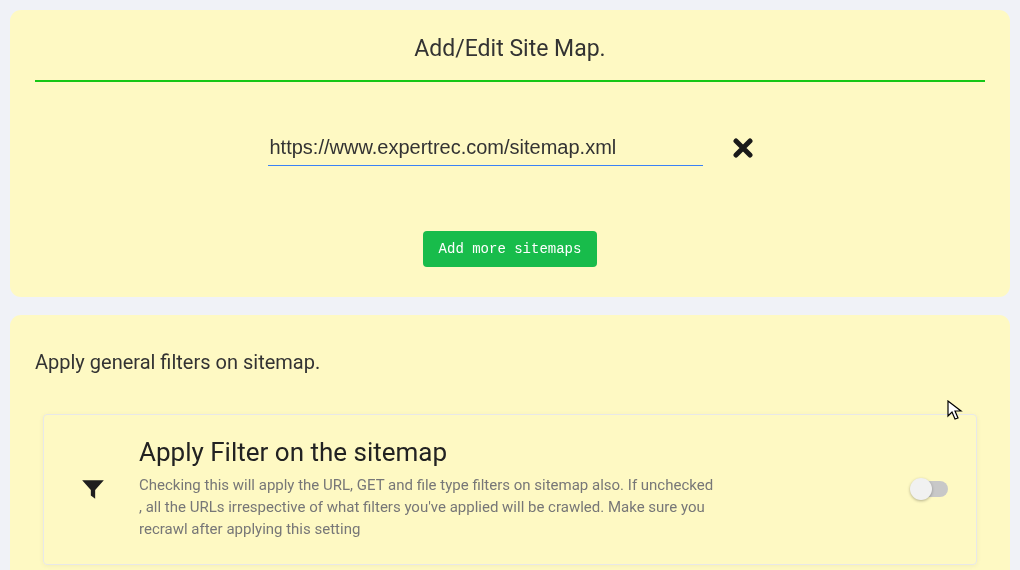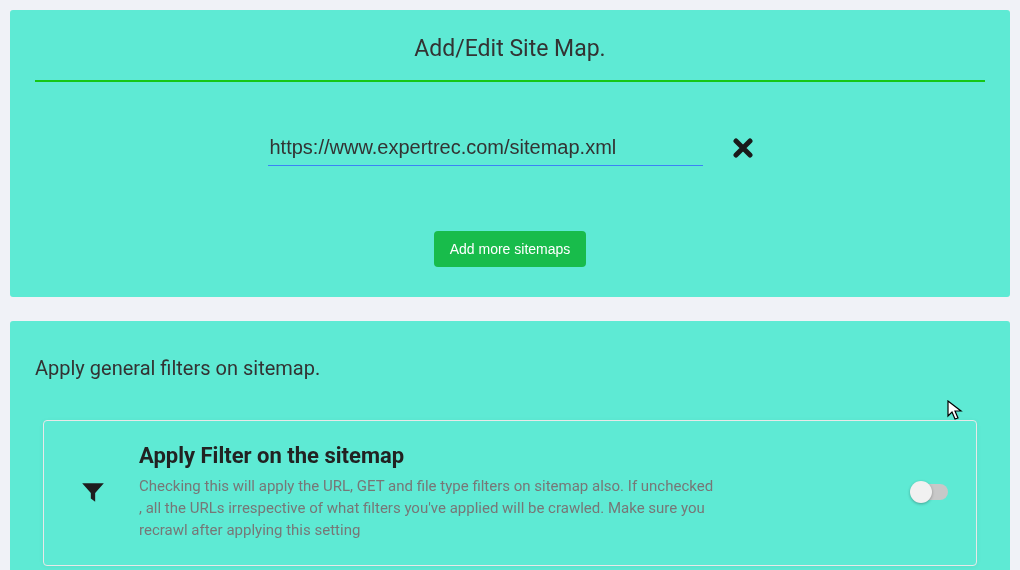--- a/index.html
+++ b/index.html
@@ -5,24 +5,24 @@
     * { box-sizing: border-box; margin: 0; padding: 0; }
     body {
       font-family: -apple-system, BlinkMacSystemFont, "Segoe UI", Roboto, "Helvetica Neue", Arial, sans-serif;
       background: #f0f2f7;
       width: 1020px;
       height: 570px;
       overflow: hidden;
       padding: 10px;
     }
     .card {
-      background: #5eead4;
-      border-radius: 3px;
+      background: #fef9c3;
+      border-radius: 11px;
       padding: 25px 25px 30px 25px;
-      margin-bottom: 24px;
+      margin-bottom: 18px;
     }
     .title {
       text-align: center;
       font-size: 23px;
       color: #333;
       font-weight: 400;
       padding-bottom: 18px;
     }
     .green-underline {
       border-bottom: 2px solid #16c716;
@@ -58,20 +58,21 @@
       gap: 12px;
     }
     .btn {
       background: #18bc4b;
       color: #fff;
       border: none;
       padding: 10px 16px;
       font-size: 14px;
       border-radius: 4px;
       cursor: pointer;
+      font-family: Liberation Mono, monospace;
     }
     .section-title {
       text-align: left;
       font-size: 20px;
       color: #333;
       font-weight: 400;
       margin-bottom: 40px;
       margin-top: 10px;
     }
     .filter-card {
@@ -86,23 +87,23 @@
     }
     .filter-icon-wrap {
       width: 42px;
       display: flex;
       justify-content: center;
       align-items: center;
       align-self: center;
     }
     .filter-body { flex: 1; }
     .filter-heading {
-      font-size: 22px;
+      font-size: 26px;
       color: #222;
-      font-weight: 700;
+      font-weight: 400;
       margin-bottom: 8px;
     }
     .filter-desc {
       font-size: 15px;
       color: #777;
       line-height: 1.45;
       max-width: 580px;
     }
     .toggle {
       position: relative;

